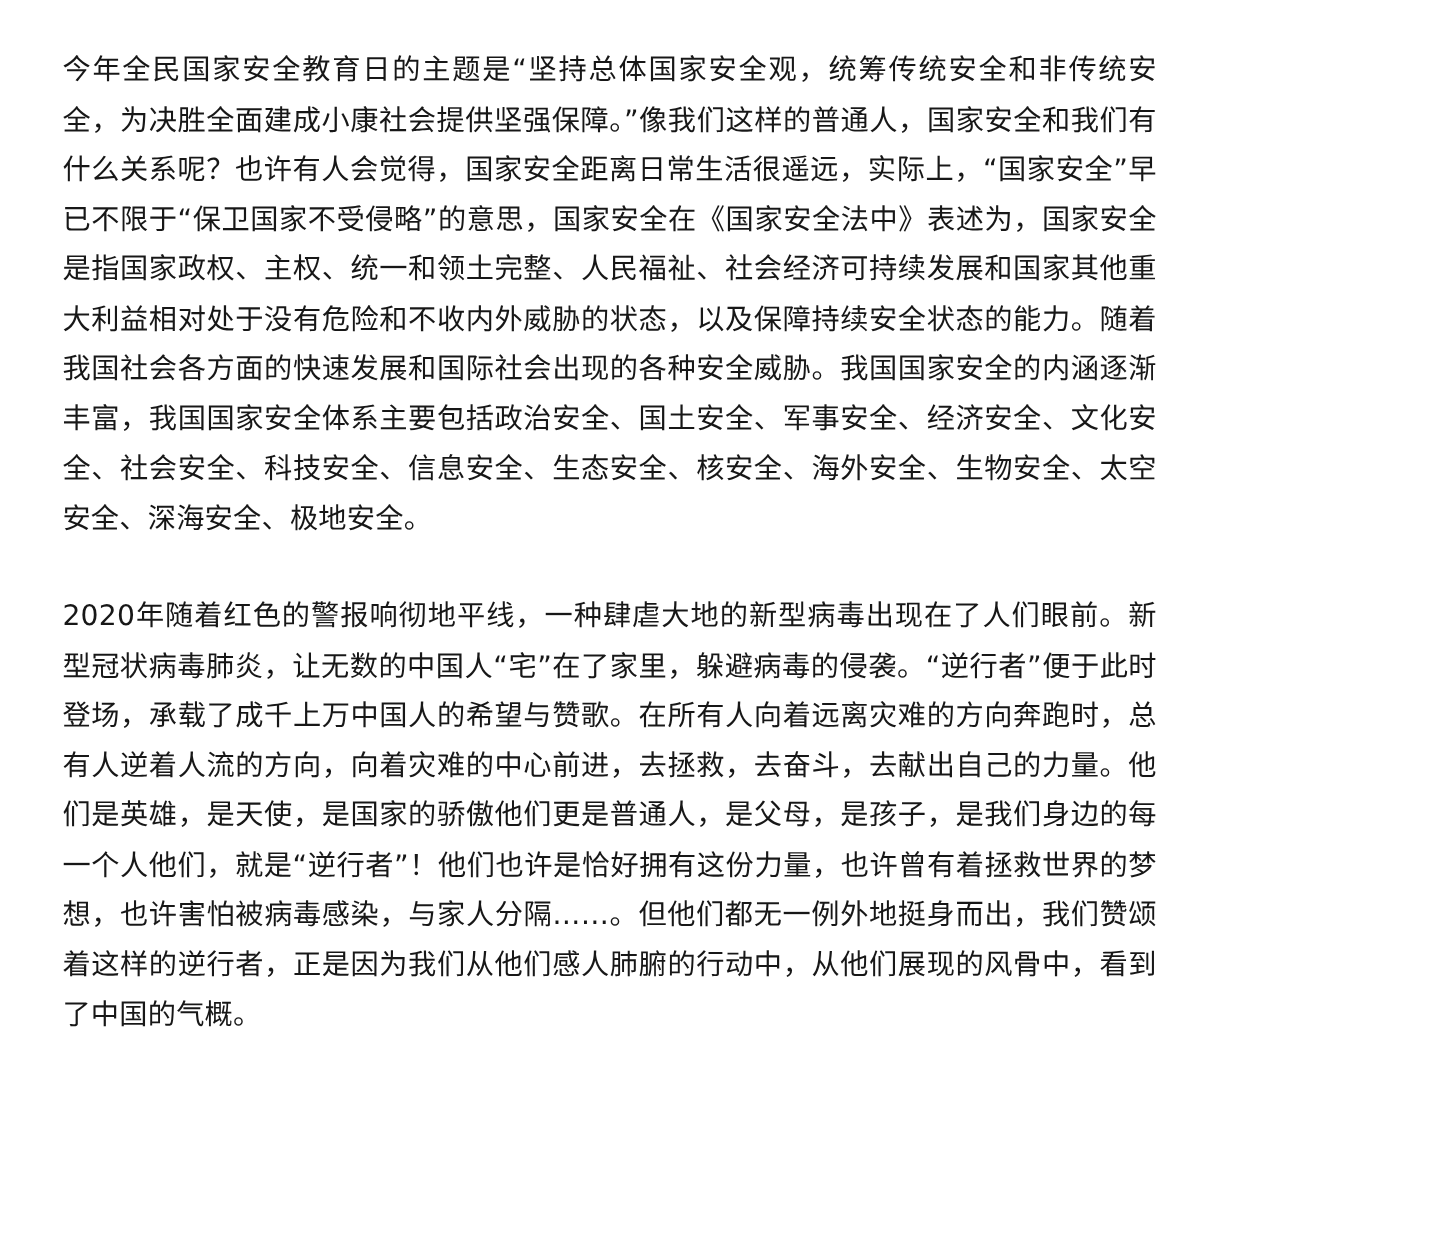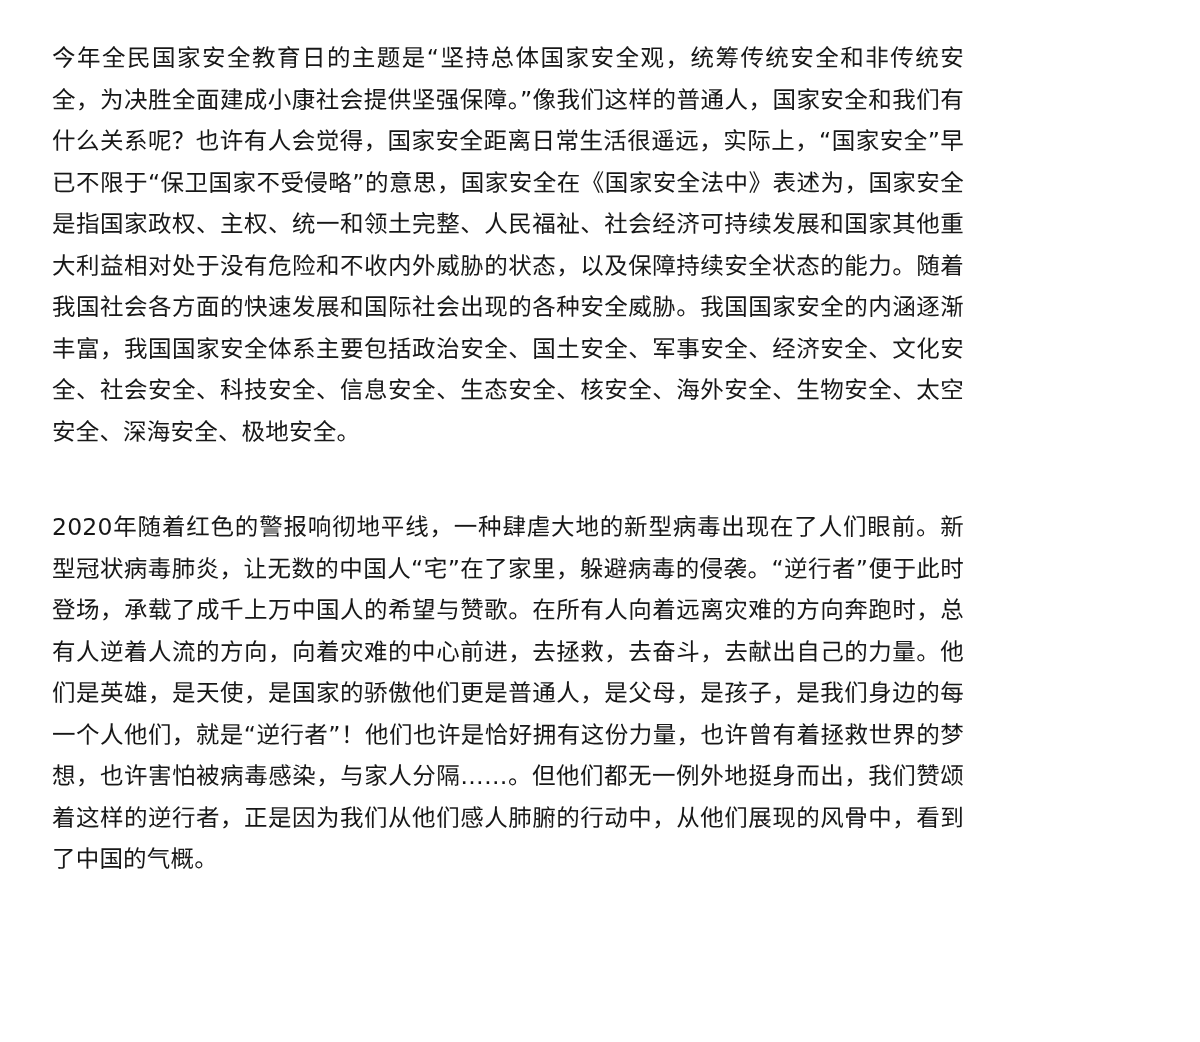--- a/index.html
+++ b/index.html
@@ -26,21 +26,21 @@
     font-size: 23.5px;
     line-height: 41.5px;
     letter-spacing: 0.2px;
     text-align: justify;
     text-justify: inter-ideograph;
     margin: 0;
     color: #171717;
     word-break: break-word;
   }
   .paragraph + .paragraph {
-    margin-top: 54px;
+    margin-top: 40px;
   }
 </style>
 </head>
 <body>
 
 <div id="document-page">
   <p class="paragraph">今年全民国家安全教育日的主题是“坚持总体国家安全观，统筹传统安全和非传统安全，为决胜全面建成小康社会提供坚强保障。”像我们这样的普通人，国家安全和我们有什么关系呢？也许有人会觉得，国家安全距离日常生活很遥远，实际上，“国家安全”早已不限于“保卫国家不受侵略”的意思，国家安全在《国家安全法中》表述为，国家安全是指国家政权、主权、统一和领土完整、人民福祉、社会经济可持续发展和国家其他重大利益相对处于没有危险和不收内外威胁的状态，以及保障持续安全状态的能力。随着我国社会各方面的快速发展和国际社会出现的各种安全威胁。我国国家安全的内涵逐渐丰富，我国国家安全体系主要包括政治安全、国土安全、军事安全、经济安全、文化安全、社会安全、科技安全、信息安全、生态安全、核安全、海外安全、生物安全、太空安全、深海安全、极地安全。</p>
   <p class="paragraph">2020年随着红色的警报响彻地平线，一种肆虐大地的新型病毒出现在了人们眼前。新型冠状病毒肺炎，让无数的中国人“宅”在了家里，躲避病毒的侵袭。“逆行者”便于此时登场，承载了成千上万中国人的希望与赞歌。在所有人向着远离灾难的方向奔跑时，总有人逆着人流的方向，向着灾难的中心前进，去拯救，去奋斗，去献出自己的力量。他们是英雄，是天使，是国家的骄傲他们更是普通人，是父母，是孩子，是我们身边的每一个人他们，就是“逆行者”！他们也许是恰好拥有这份力量，也许曾有着拯救世界的梦想，也许害怕被病毒感染，与家人分隔……。但他们都无一例外地挺身而出，我们赞颂着这样的逆行者，正是因为我们从他们感人肺腑的行动中，从他们展现的风骨中，看到了中国的气概。</p>
 </div>
 

